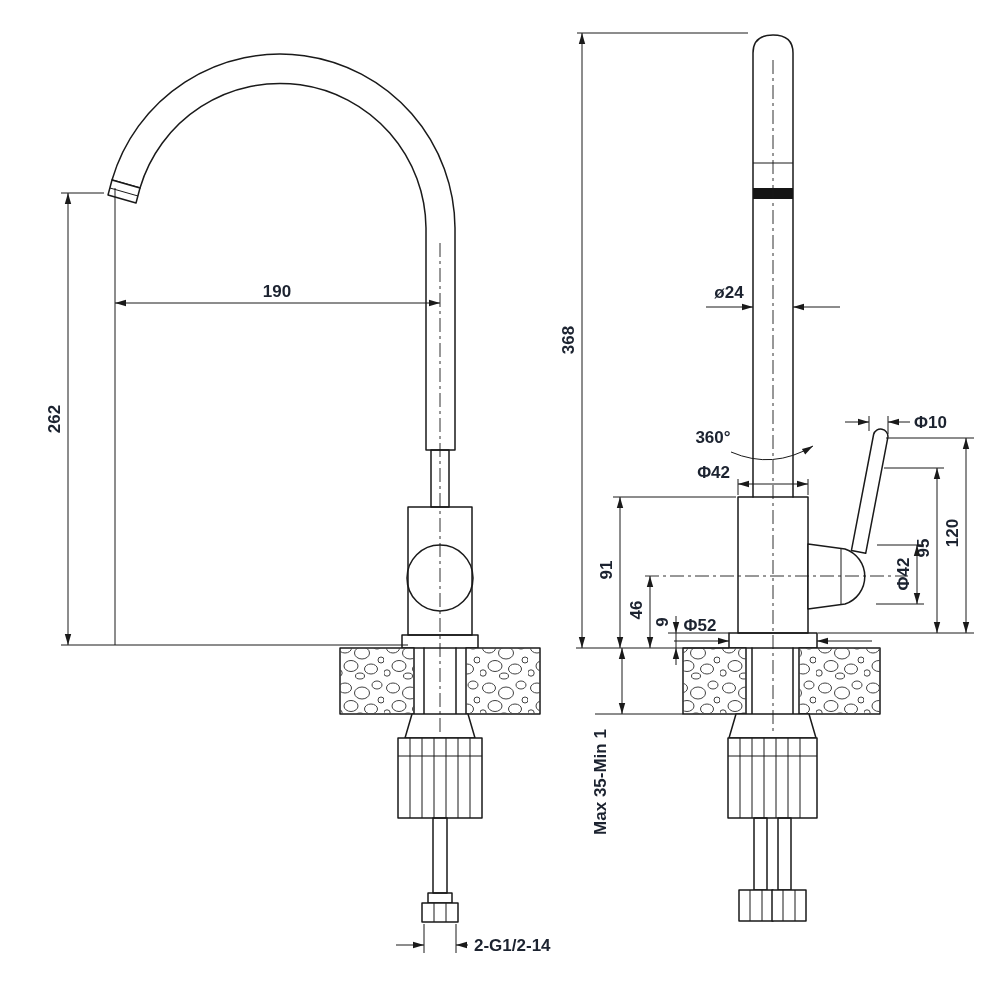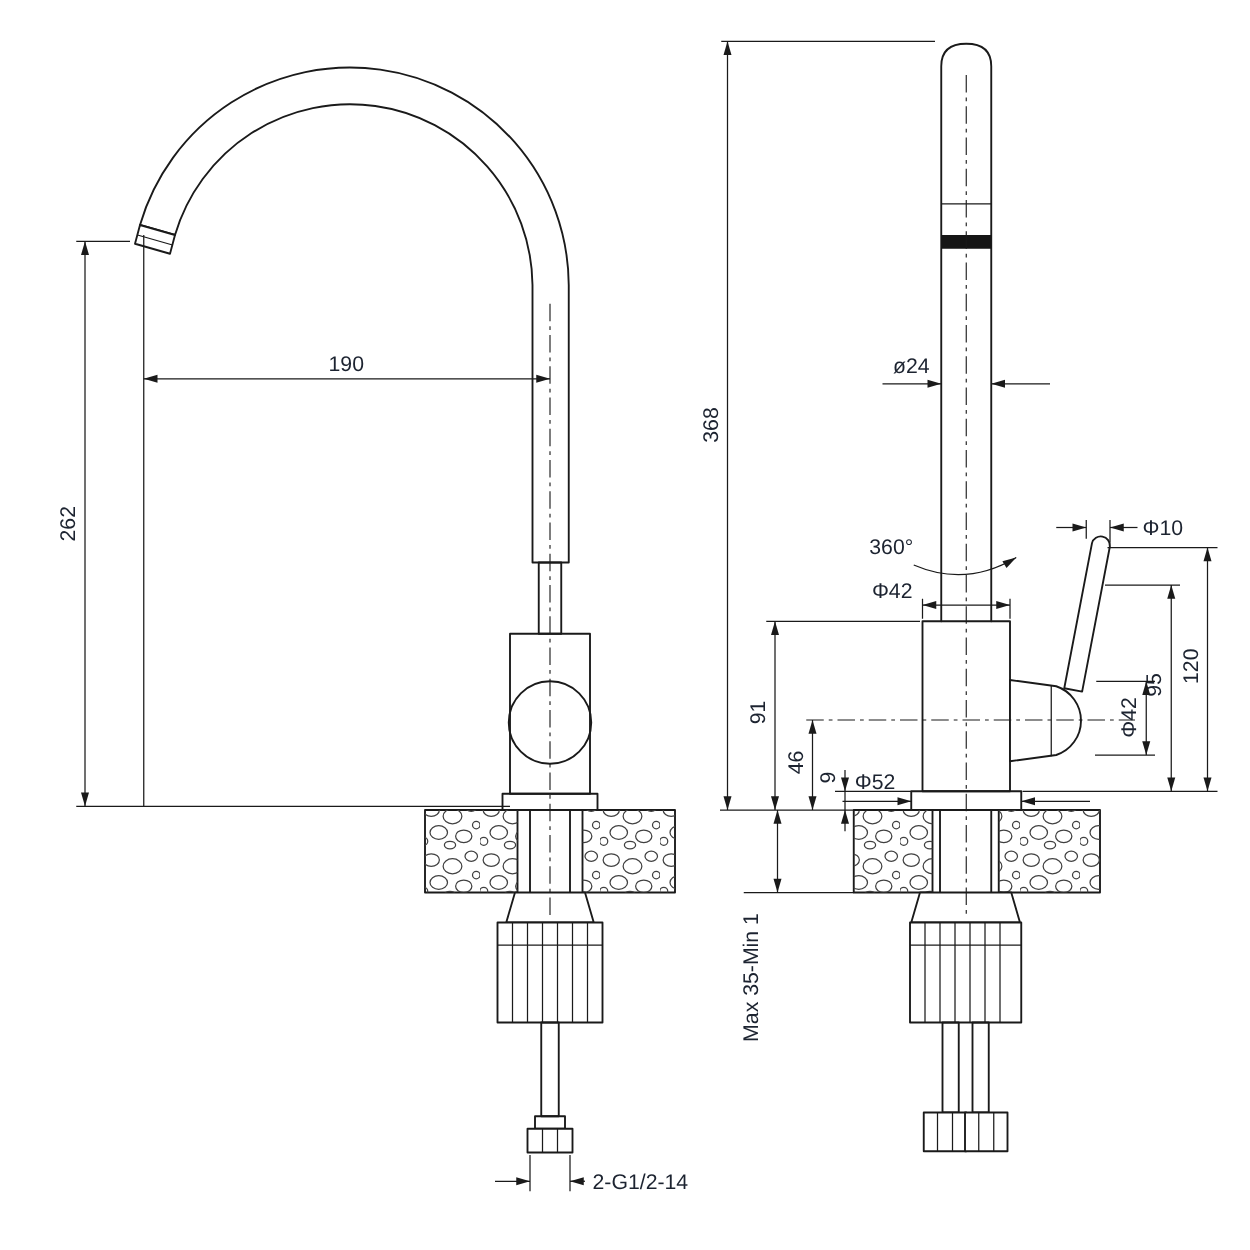--- a/index.html
+++ b/index.html
@@ -1,21 +1,21 @@
 <!DOCTYPE html>
 <html style="--line: #1a1a1a; --text: #1c2330; --background: #ffffff;"><head>
 <meta charset="utf-8">
 <style>
   :root{
     --line:#1a1a1a;
     --text:#1c2330;
     --background:#ffffff;
   }
   html,body{margin:0;padding:0;background:var(--background);}
-  .stage{width:1000px;height:1000px;position:relative;background:var(--background);}
+  .stage{width:1000px;height:1000px;position:relative;background:var(--background);font-weight:bold;}
   svg{display:block;}
   svg text{
     font-family:"Liberation Sans", sans-serif;
     fill:var(--text);
     font-size:17px;
   }
   .outline{stroke:var(--line);stroke-width:1.5;fill:none;stroke-linejoin:round;stroke-linecap:round;}
   .solidwhite{stroke:var(--line);stroke-width:1.5;fill:#ffffff;stroke-linejoin:round;}
   .thin{stroke:var(--line);stroke-width:1;fill:none;}
   .dim{stroke:var(--line);stroke-width:1;fill:none;}

